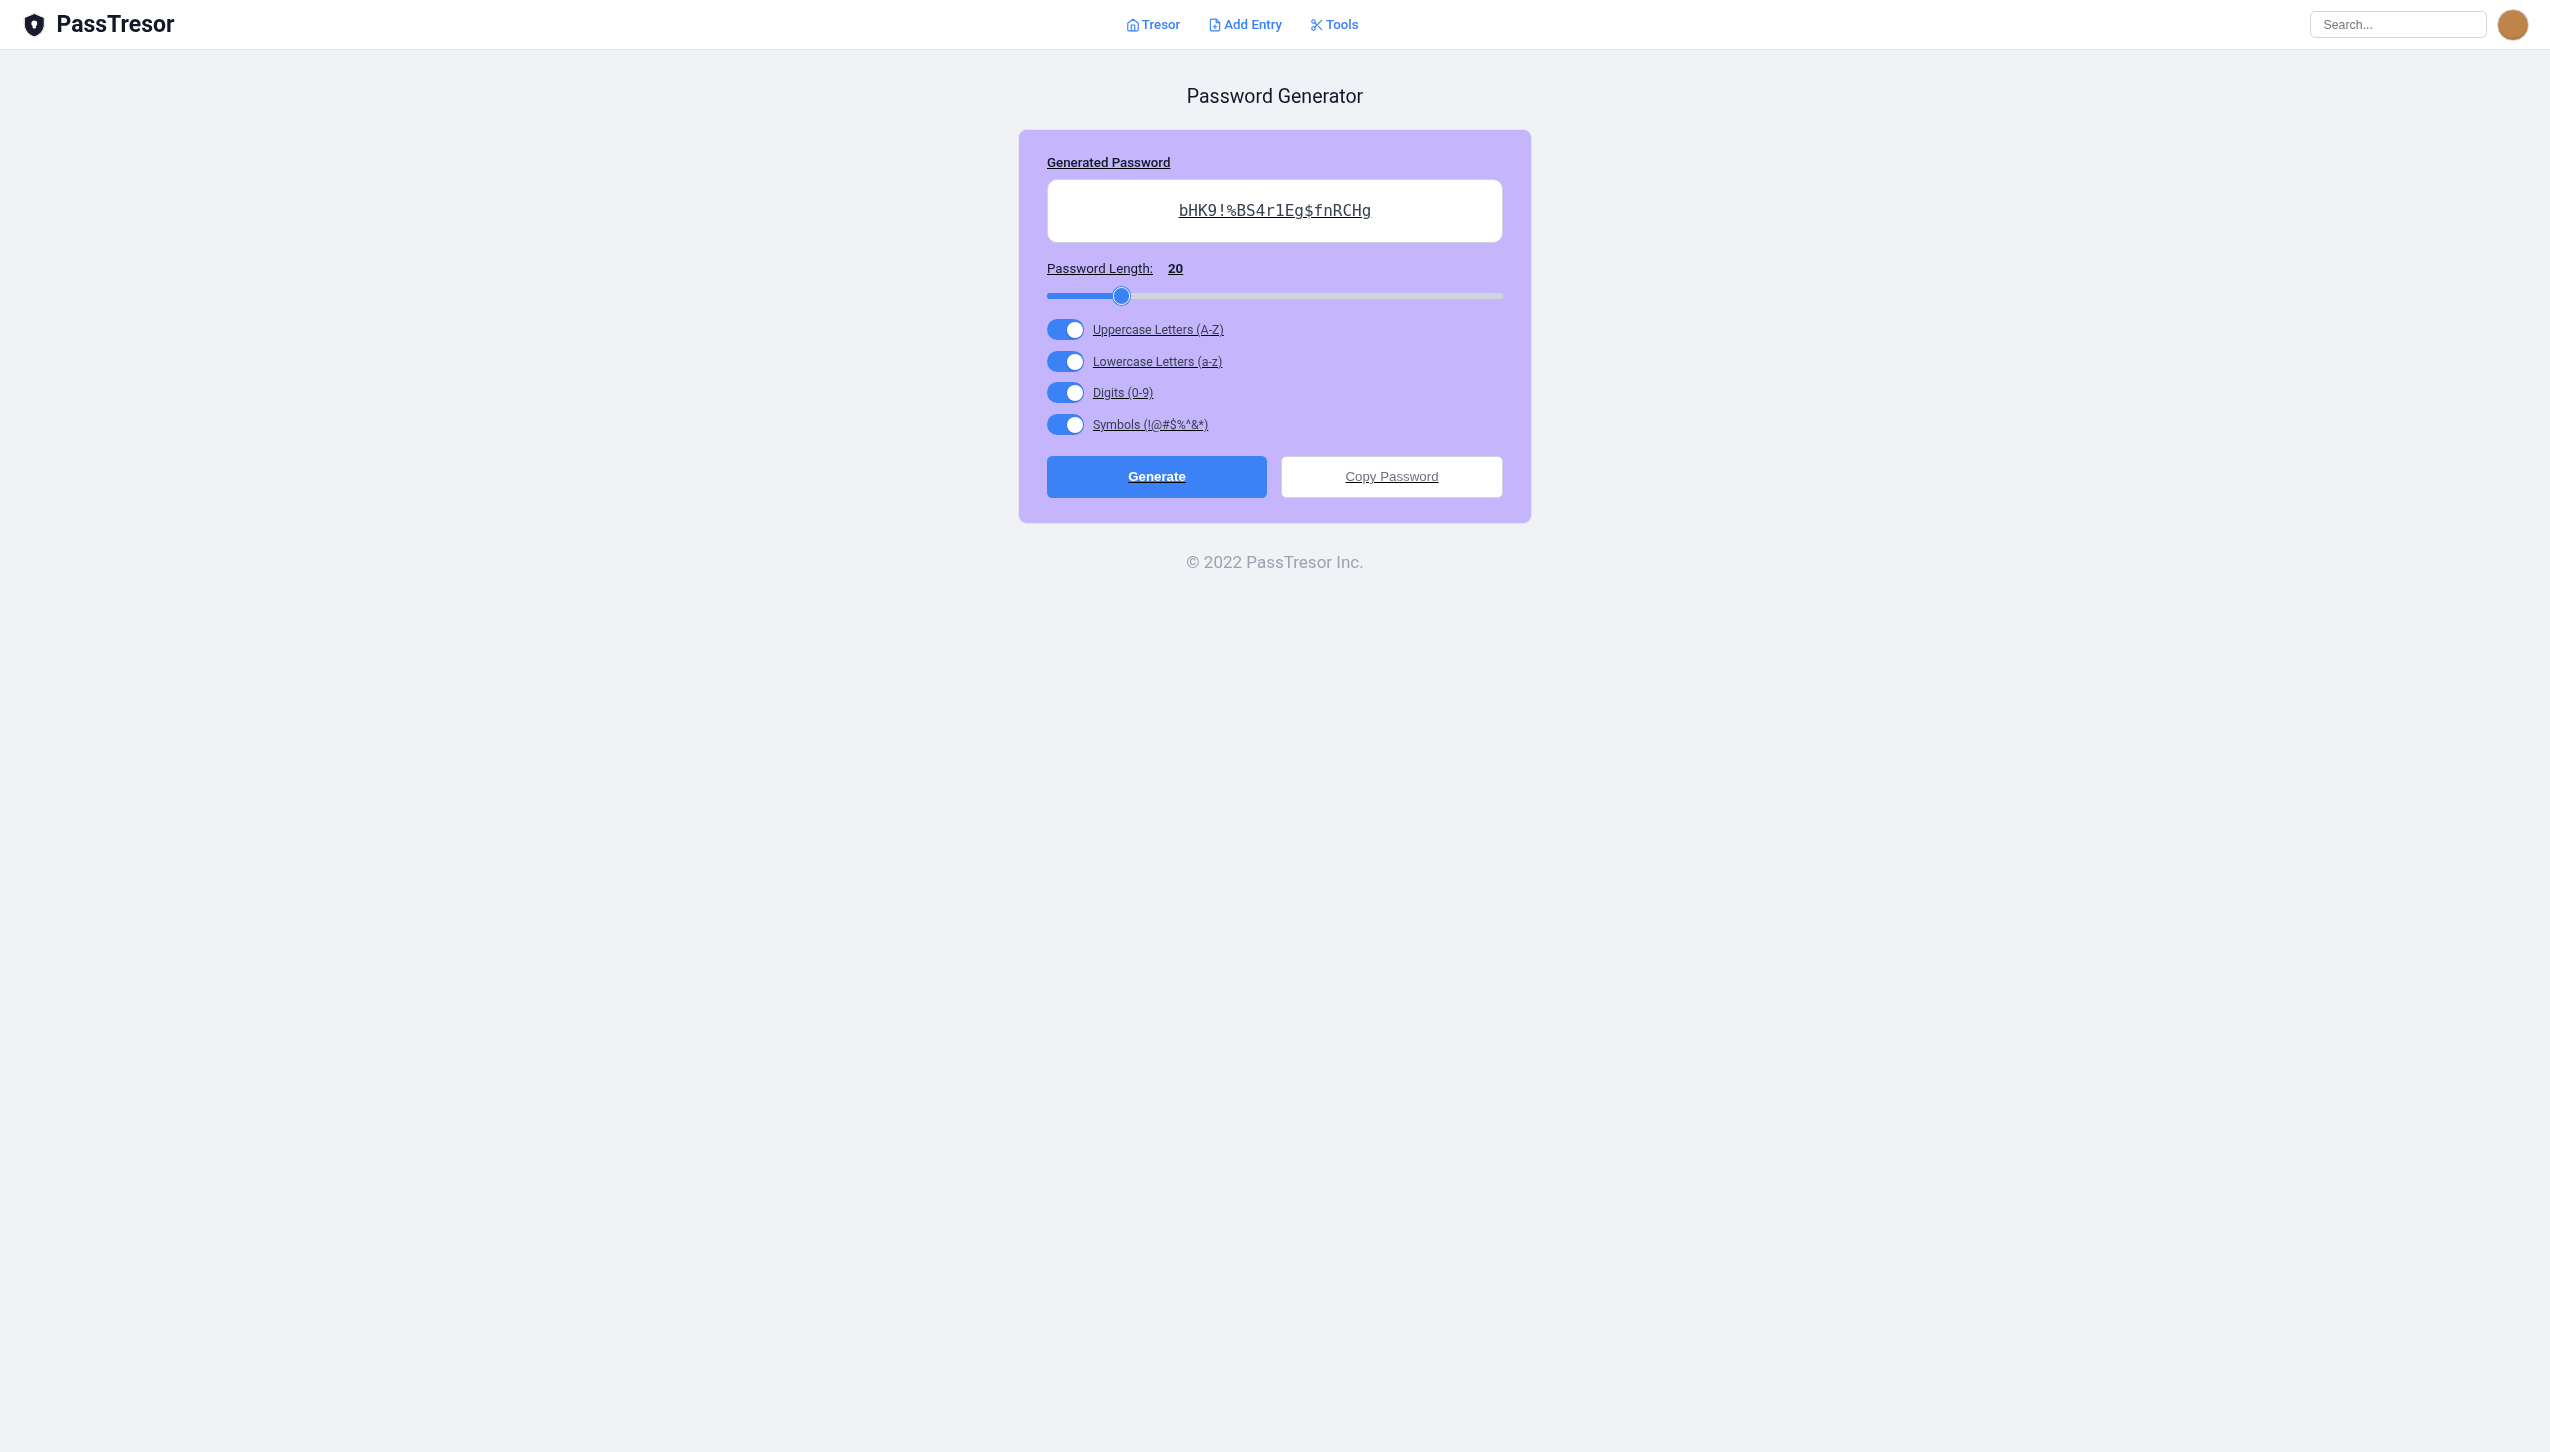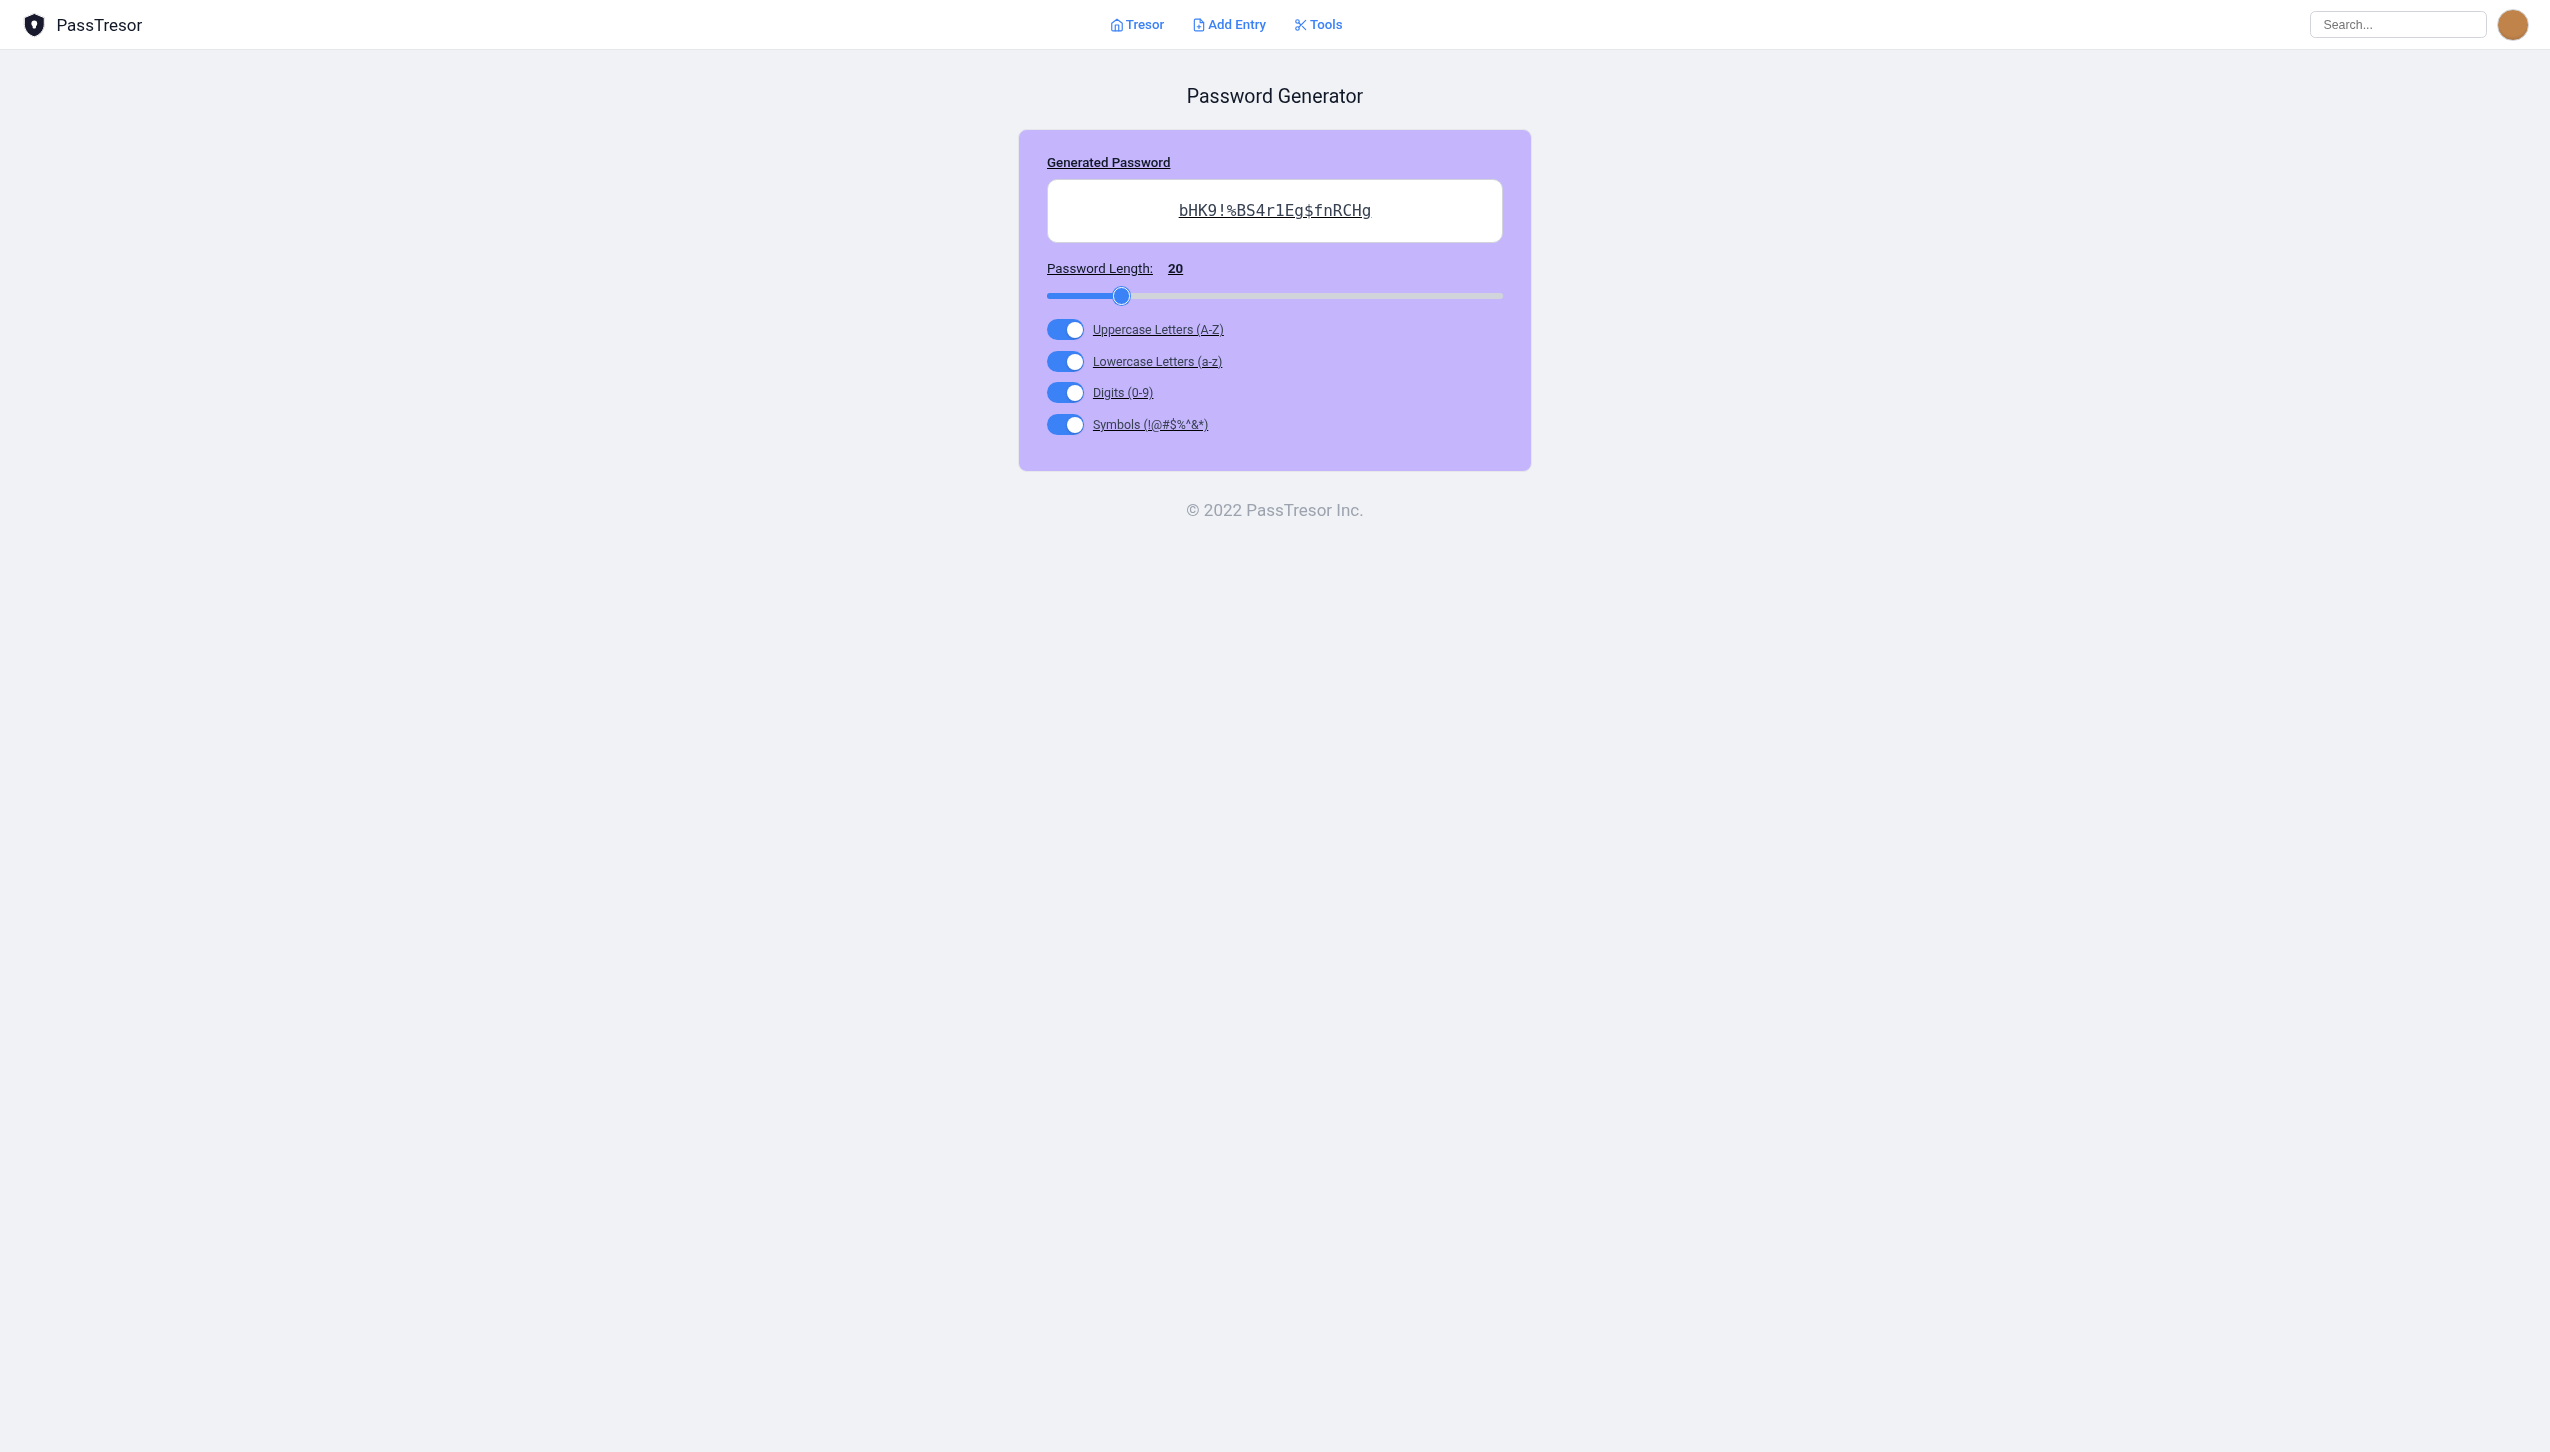--- a/index.html
+++ b/index.html
@@ -32,22 +32,22 @@
       text-decoration: none;
       color: #111827;
     }
 
     .navbar-brand-icon {
       width: 26.6px;
       height: 26.6px;
     }
 
     .navbar-brand-text {
-      font-size: 17px;
-      font-weight: 400;
+      font-size: 23px;
+      font-weight: 700;
       color: #111827;
     }
 
     .navbar-nav {
       display: flex;
       align-items: center;
       gap: 28px;
     }
 
     .nav-link {
@@ -398,20 +398,24 @@
           <input type="checkbox" checked="" style="">
           <span class="toggle-track">
             <span class="toggle-thumb"></span>
           </span>
         </label>
         <span class="toggle-label">Symbols (!@#$%^&amp;*)</span>
       </div>
 
     </div>
 
+    <div class="buttons-row">
+      <button class="btn-generate">Generate</button>
+      <button class="btn-copy">Copy Password</button>
+    </div>
 
   </div>
 
   <div class="footer">
     <span>© 2022 PassTresor Inc.</span>
   </div>
 
 </main>
 
 

